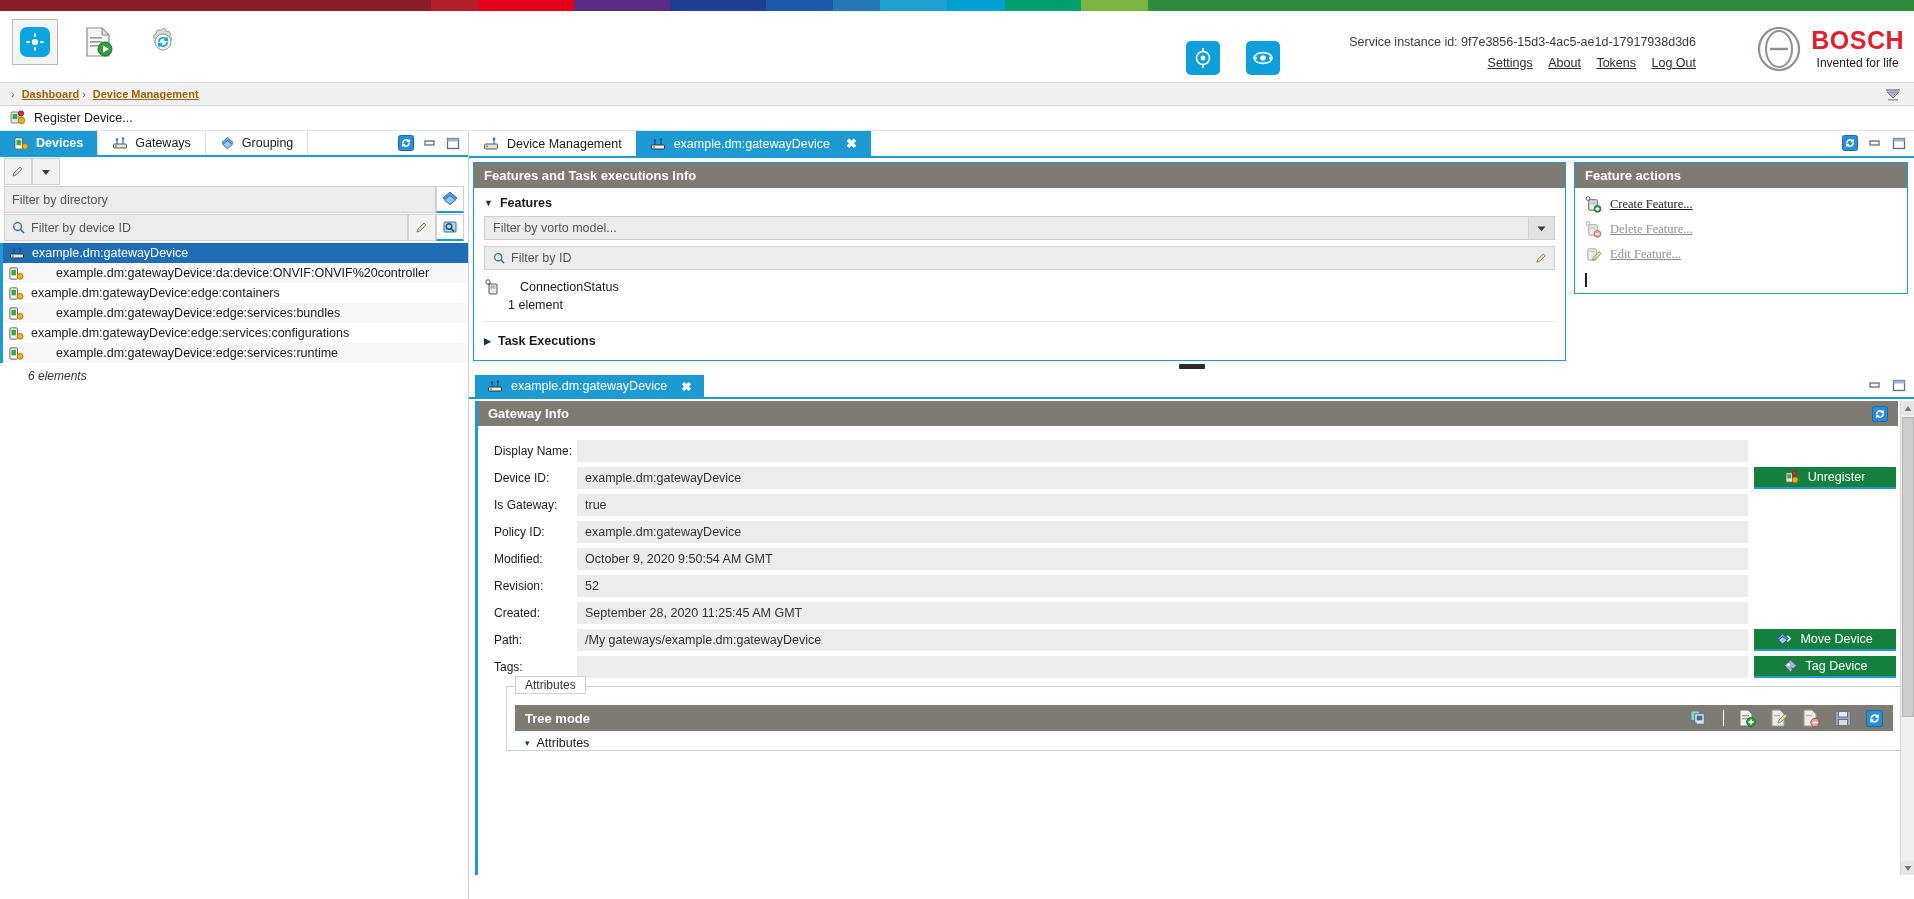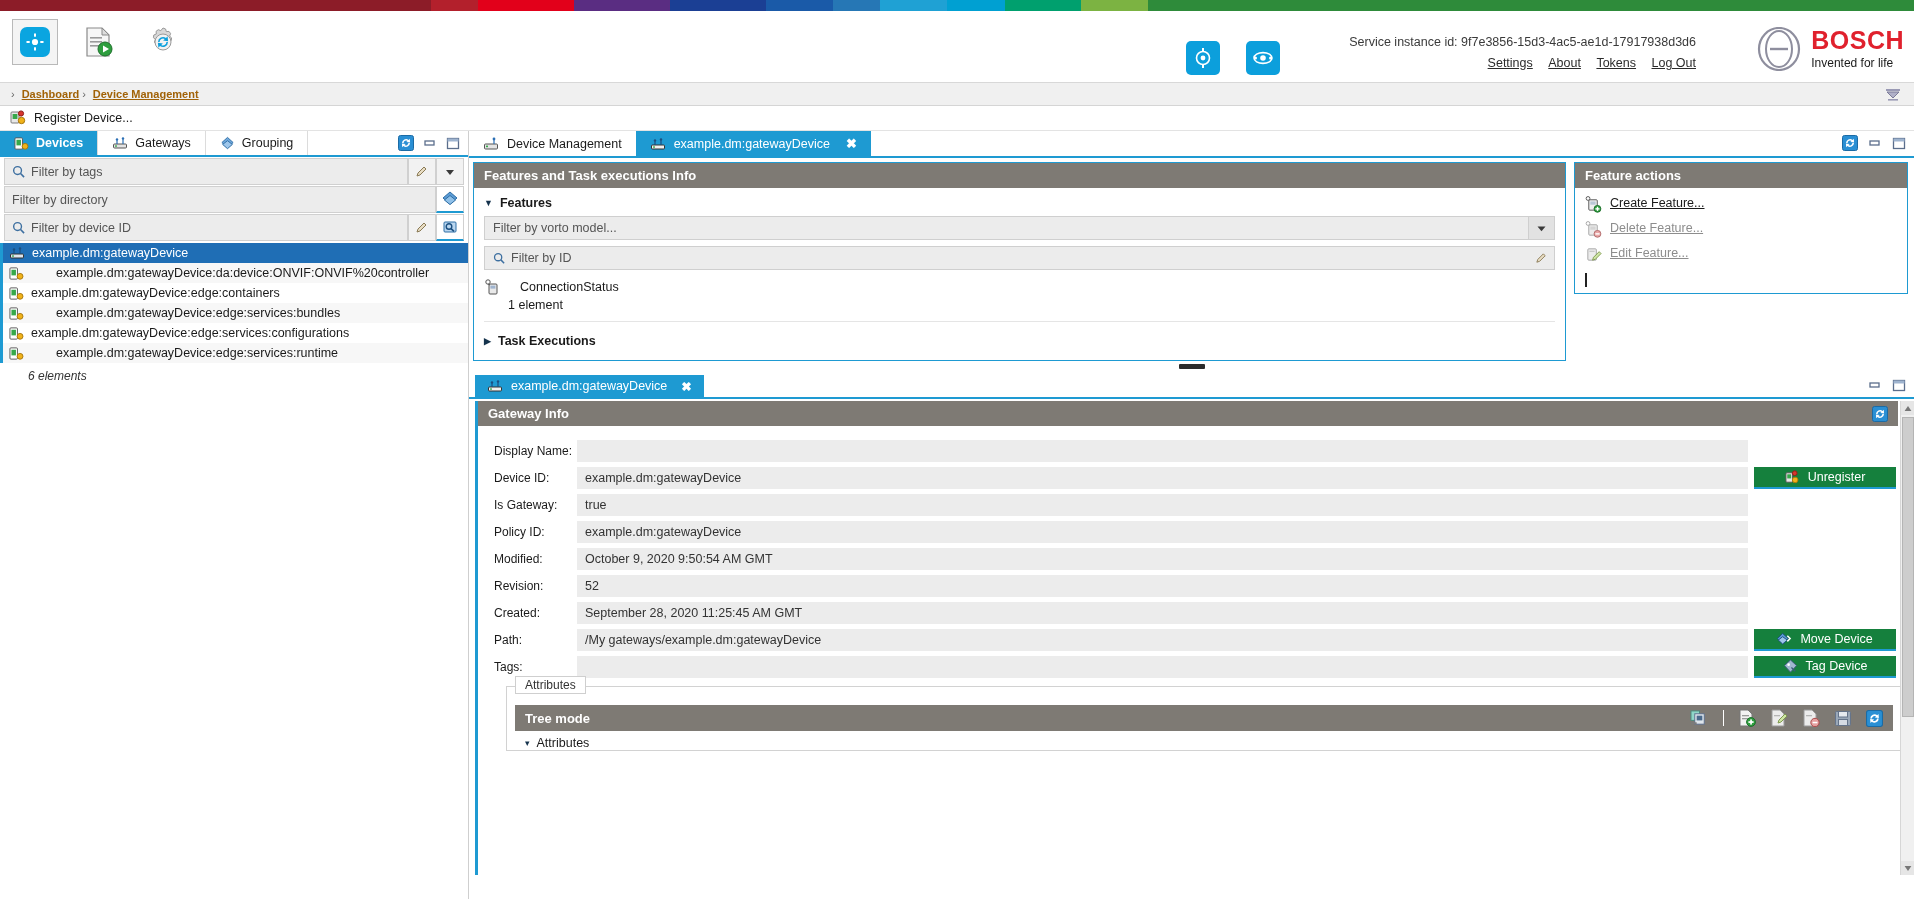--- a/index.html
+++ b/index.html
@@ -42,21 +42,21 @@
     position: absolute; right: 218px; top: 24px; text-align: right;
     font-size: 12.5px; color: #3a3a3a;
   }
   .svc-links { margin-top: 7px; }
   .svc-links a {
     color: #2b2b2b; text-decoration: underline; margin-left: 12px; font-size: 12.5px; cursor: pointer;
   }
   .bosch-block { position: absolute; right: 10px; top: 16px; display: flex; align-items: center; gap: 10px; }
   .bosch-mark { width: 44px; height: 44px; }
   .bosch-word { font-size: 25px; font-weight: bold; color: #e0212d; letter-spacing: .5px; line-height: 1; font-family: "Liberation Sans", sans-serif; }
-  .bosch-tag { font-size: 12px; color: #1a1a1a; margin-top: 3px; }
+  .bosch-tag { font-size: 12px; color: #1a1a1a; margin-top: 3px; text-align: center; }
 
   
   .breadcrumb {
     height: 23px; background: #f0f0f0; border-bottom: 1px solid #d5d5d5;
     display: flex; align-items: center; padding-left: 8px; position: relative;
   }
   .breadcrumb a { color: #a16207; text-decoration: underline; font-weight: bold; font-size: 11px; cursor: pointer; }
   .bc-sep { color: #666; margin: 0 7px 0 3px; font-size: 11px; }
   .bc-collapse { position: absolute; right: 12px; top: 3px; cursor: pointer; }
 
@@ -135,21 +135,21 @@
     width: 26px; height: 100%; background: #e2e2e2; border-left: 1px solid #cfcfcf;
     display: flex; align-items: center; justify-content: center; cursor: pointer;
   }
   .searchbox {
     height: 24px; margin: 0 10px 6px 10px; background: #ececec; border: 1px solid #cfcfcf;
     display: flex; align-items: center; gap: 6px; padding-left: 8px; font-size: 12.5px; color: #555;
   }
   .searchbox .pen { margin-left: auto; margin-right: 6px; }
   .feature-item { display: flex; align-items: center; gap: 20px; padding: 3px 0 0 10px; font-size: 12.5px; }
   .feature-sub { font-size: 12.5px; padding: 3px 0 5px 34px; color: #1a1a1a; }
-  .action-link { display: flex; gap: 8px; padding: 4px 0 4px 10px; font-size: 12.5px; }
+  .action-link { display: flex; align-items: center; gap: 8px; padding: 4px 0 4px 10px; font-size: 12.5px; font-family: Liberation Serif, serif; }
   .action-link a { color: #1a1a1a; text-decoration: underline; cursor: pointer; }
   .action-link.disabled a { color: #8d8d8d; }
 
   
   .gw-tabrow { height: 24px; display: flex; align-items: stretch; border-bottom: 2px solid #1e9ad2; background: #fff; position: relative; }
   .gw-tab { display: flex; align-items: center; gap: 8px; padding: 0 12px; font-size: 12.5px; background: #1e9ad2; color: #fff; cursor: pointer; }
   .gw-tab .x { font-weight: bold; margin-left: 6px; }
   .gw-ctrls { position: absolute; right: 8px; top: 4px; display: flex; gap: 10px; }
 
   .field-row { display: flex; align-items: center; height: 22px; margin-bottom: 5px; }
@@ -365,29 +365,20 @@
           <span>
             <svg width="14" height="13" viewBox="0 0 14 13">
                 <rect x="1.5" y="1.5" width="11" height="10" fill="#fff" stroke="#5b6e8c" stroke-width="1.3"></rect>
                 <rect x="1.5" y="1.5" width="11" height="3" fill="#9fb4cf"></rect>
               </svg>
           </span>
         </div>
       </div>
 
       <div class="filter-row">
-        <div class="filter-input">
-          <span class="icon">
-            <svg width="13" height="13" viewBox="0 0 14 14">
-                <circle cx="6" cy="6" r="4.2" fill="none" stroke="#3d6fa0" stroke-width="1.5"></circle>
-                <line x1="9.2" y1="9.2" x2="13" y2="13" stroke="#3d6fa0" stroke-width="1.7"></line>
-              </svg>
-          </span>
-          <span>Filter by tags</span>
-        </div>
         <div class="filter-btn">
           <svg width="14" height="14" viewBox="0 0 14 14">
               <path d="M2 11 l1-3 6-6 2 2 -6 6 Z" fill="#e8ddc4" stroke="#8a7a55"></path>
               <path d="M9 2 l2 2" stroke="#8a7a55"></path>
             </svg>
         </div>
         <div class="filter-btn drop">
           <svg width="12" height="10" viewBox="0 0 12 10">
               <path d="M2 3 L10 3 L6 8 Z" fill="#3a3a3a"></path>
             </svg>

